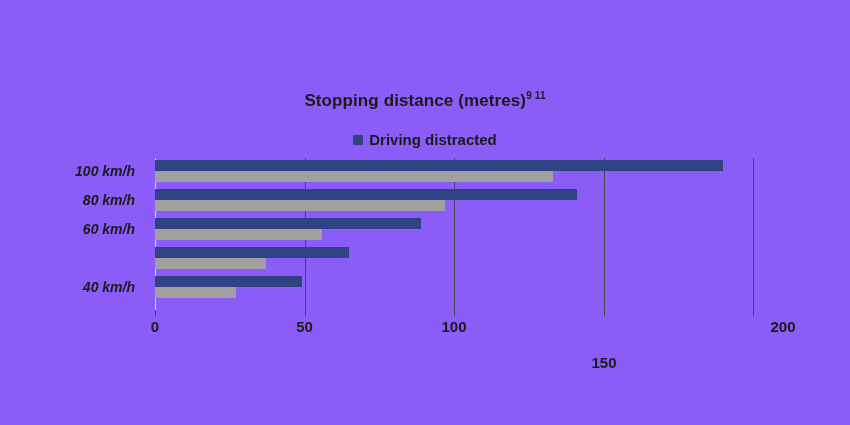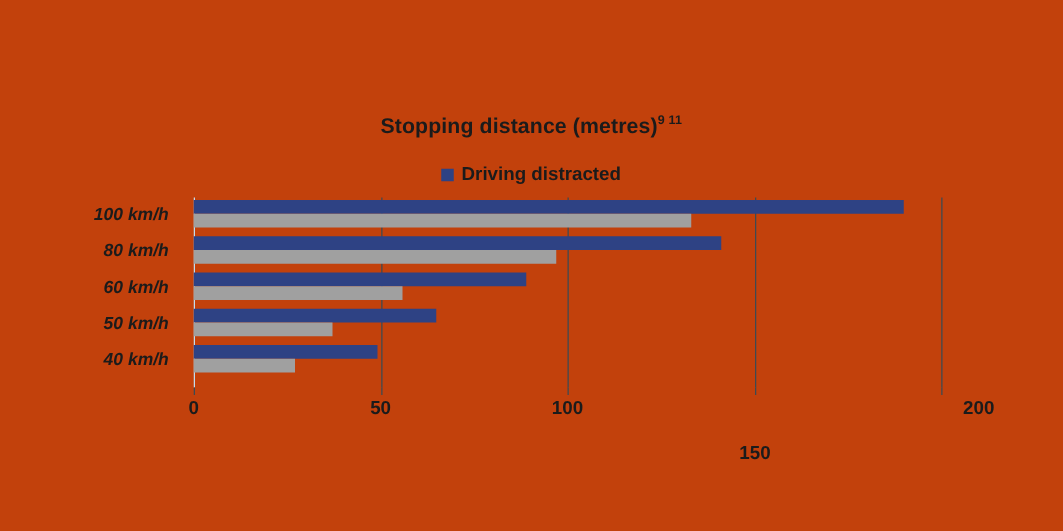--- a/index.html
+++ b/index.html
@@ -11,21 +11,21 @@
     height: 425px;
     background: #d6eaf8;
     font-family: "Liberation Sans", sans-serif;
     overflow: hidden;
   }
 
   .chart-root {
     position: relative;
     width: 850px;
     height: 425px;
-    background: #c2410c;
+    background: #8b5cf6;
   }
 
   
   .chart-title {
     position: absolute;
     left: 0;
     top: 91px;
     width: 850px;
     text-align: center;
     font-size: 17px;
@@ -176,21 +176,20 @@
     <div class="legend-item">
       <span class="legend-swatch" id="sw0" style="background: rgb(46, 66, 132);"></span>
       <span>Driving distracted</span>
     </div>
   </div>
 
   <div class="cat-labels" id="cat-labels">
       <div class="cat-label" style="top: 5px;">100 km/h</div>
       <div class="cat-label" style="top: 34px;">80 km/h</div>
       <div class="cat-label" style="top: 63px;">60 km/h</div>
-      <div class="cat-label" style="top: 92px;">50 km/h</div>
       <div class="cat-label" style="top: 121px; padding-left: 24px;">40 km/h</div>
     </div>
 
   <div class="plot">
     <div id="gridlines">
         <div class="gridline zero" style="left: 0px;"></div>
         <div class="gridline" style="left: 149.5px;"></div>
         <div class="gridline" style="left: 299px;"></div>
         <div class="gridline" style="left: 448.5px;"></div>
         <div class="gridline" style="left: 598px;"></div>

